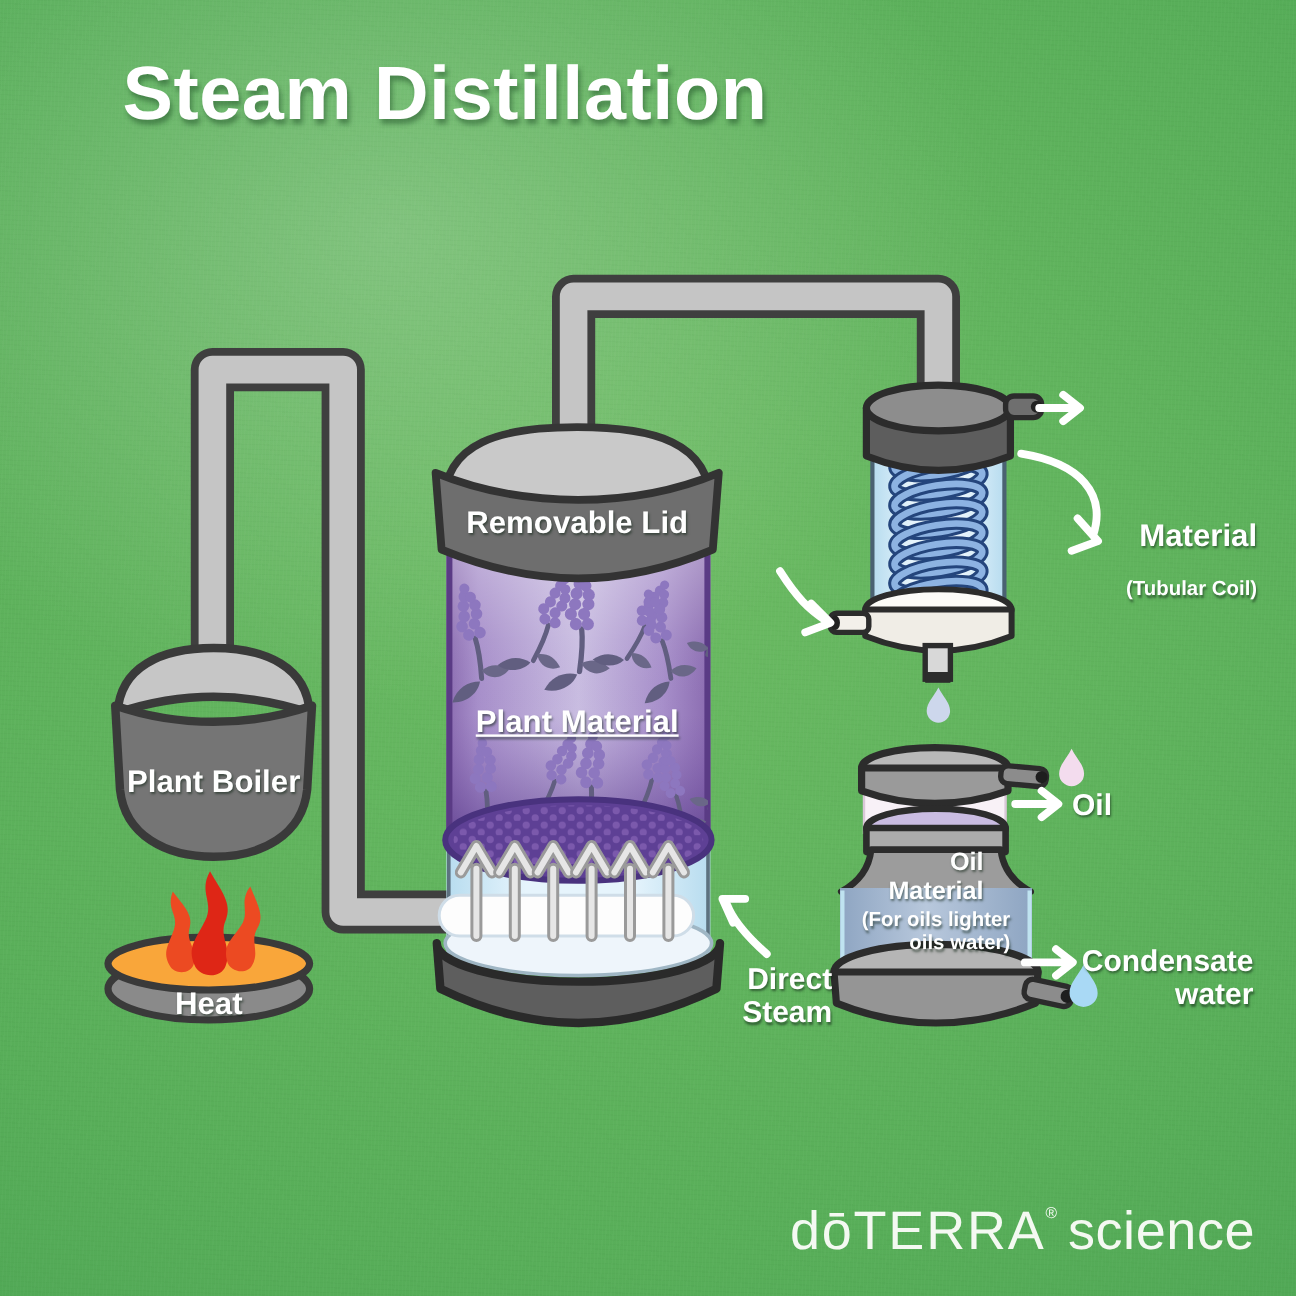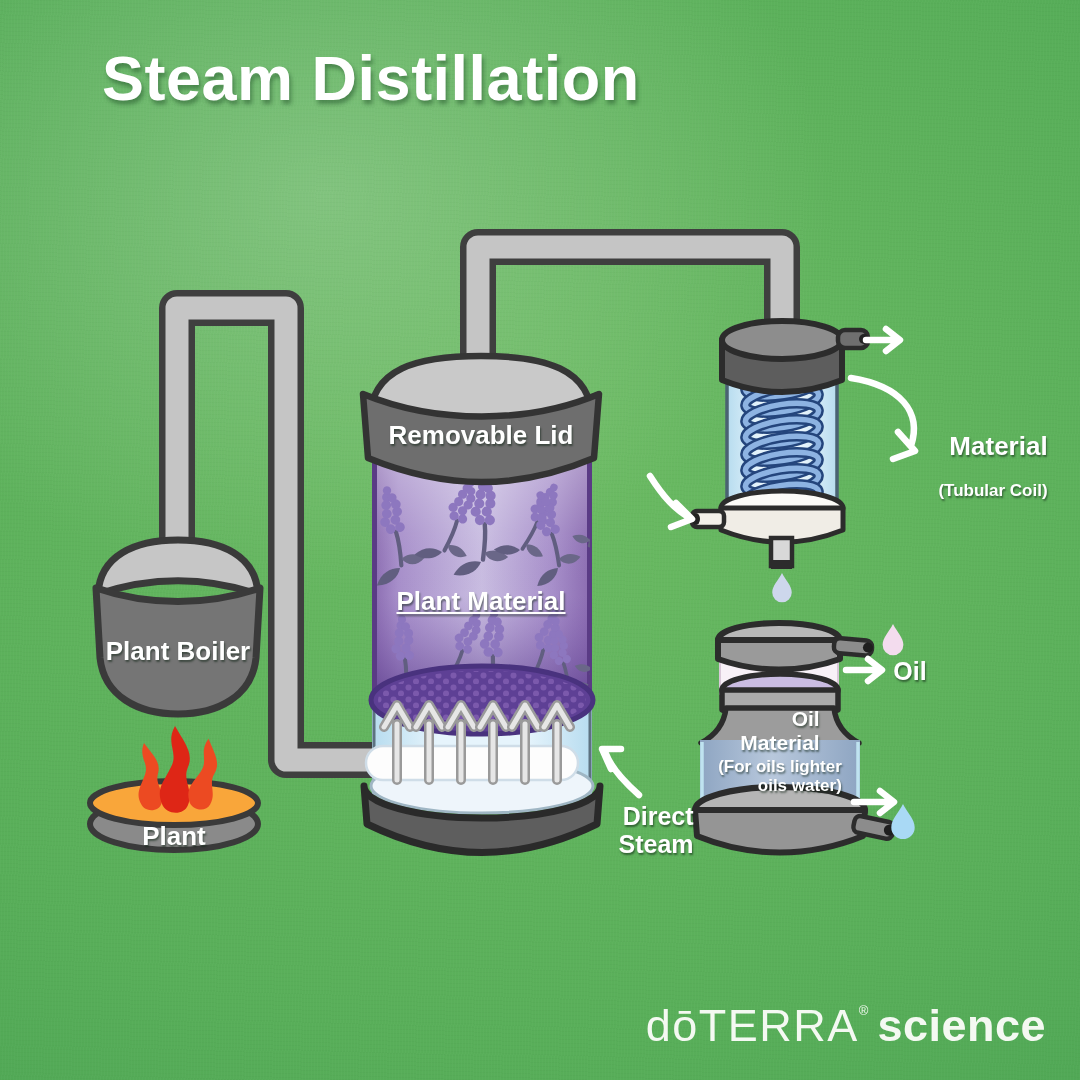--- a/index.html
+++ b/index.html
@@ -14,21 +14,21 @@
       repeating-linear-gradient(2deg, rgba(30,80,35,.05) 0 1px, rgba(30,80,35,0) 1px 4px);}
   svg{position:absolute;left:0;top:0;}
   .title{position:absolute;left:102px;top:42px;margin:0;color:#fff;font-size:63px;font-weight:800;
     letter-spacing:.5px;text-shadow:2px 4px 4px rgba(22,66,32,.45);}
   .lbl{position:absolute;color:#fff;font-weight:700;text-align:right;transform:translateX(-50%);
     white-space:nowrap;text-shadow:1px 2px 2px rgba(15,35,20,.55);line-height:1.12;}
   .lbl .sub{display:block;font-size:17px;margin-top:20px;}
   .logo{position:absolute;right:34px;top:1000px;color:#f4f9f2;font-size:45px;white-space:nowrap;}
   .logo .brand{font-weight:400;letter-spacing:1.5px;}
   .logo .tm{font-size:13px;vertical-align:26px;}
-  .logo .sci{font-weight:700;margin-left:9px;letter-spacing:.5px;}
+  .logo .sci{font-weight:400;margin-left:9px;letter-spacing:.5px;}
 </style>
 </head>
 <body>
 
 <div class="page">
   <div class="texture"></div>
 
   <svg width="1080" height="1080" viewBox="0 0 1080 1080">
     <defs>
       <linearGradient id="pg" x1="0" y1="0" x2="1" y2="0">
@@ -251,21 +251,21 @@
       <path d="M650,476 C664,498 674,508 688,517 M676,503 L692,519 L671,527"></path>
       <path d="M639,795 C621,779 611,767 606,754 M621,749 L602,749 L611,769"></path>
       <path d="M846,670 L876,670 M868,659 L882,670 L868,681"></path>
       <path d="M854,802 L888,802 M880,791 L894,802 L880,813"></path>
     </g>
   </svg>
 
   <h1 class="title">Steam Distillation</h1>
 
   <div class="lbl" style="left:178px;top:637px;font-size:26px;">Plant Boiler</div>
-  <div class="lbl" style="left:174px;top:822px;font-size:26px;">Plant</div>
+  <div class="lbl" style="left:174px;top:822px;font-size:26px;">Heat</div>
   <div class="lbl" style="left:481px;top:421px;font-size:26px;">Removable Lid</div>
   <div class="lbl" style="left:481px;top:587px;font-size:26px;text-decoration:underline;">Plant Material</div>
 
 
   <div class="lbl" style="left:993px;top:432px;font-size:26px;">
     <div>Material</div>
     <span class="sub">(Tubular Coil)</span>
   </div>
 
   <div class="lbl" style="left:656px;top:802px;font-size:25px;">
@@ -278,17 +278,21 @@
   <div class="lbl" style="left:780px;top:707px;font-size:21px;">
     <div>Oil</div>
     <div>Material</div>
   </div>
 
   <div class="lbl" style="left:780px;top:757px;font-size:17px;">
     <div>(For oils lighter</div>
     <div>oils water)</div>
   </div>
 
+  <div class="lbl" style="left:973px;top:787px;font-size:25px;">
+    <div>Condensate</div>
+    <div>water</div>
+  </div>
 
   <div class="logo">
     <span class="brand">dōTERRA</span><span class="tm">®</span><span class="sci">science</span>
   </div>
 </div>
 
 </body></html>

